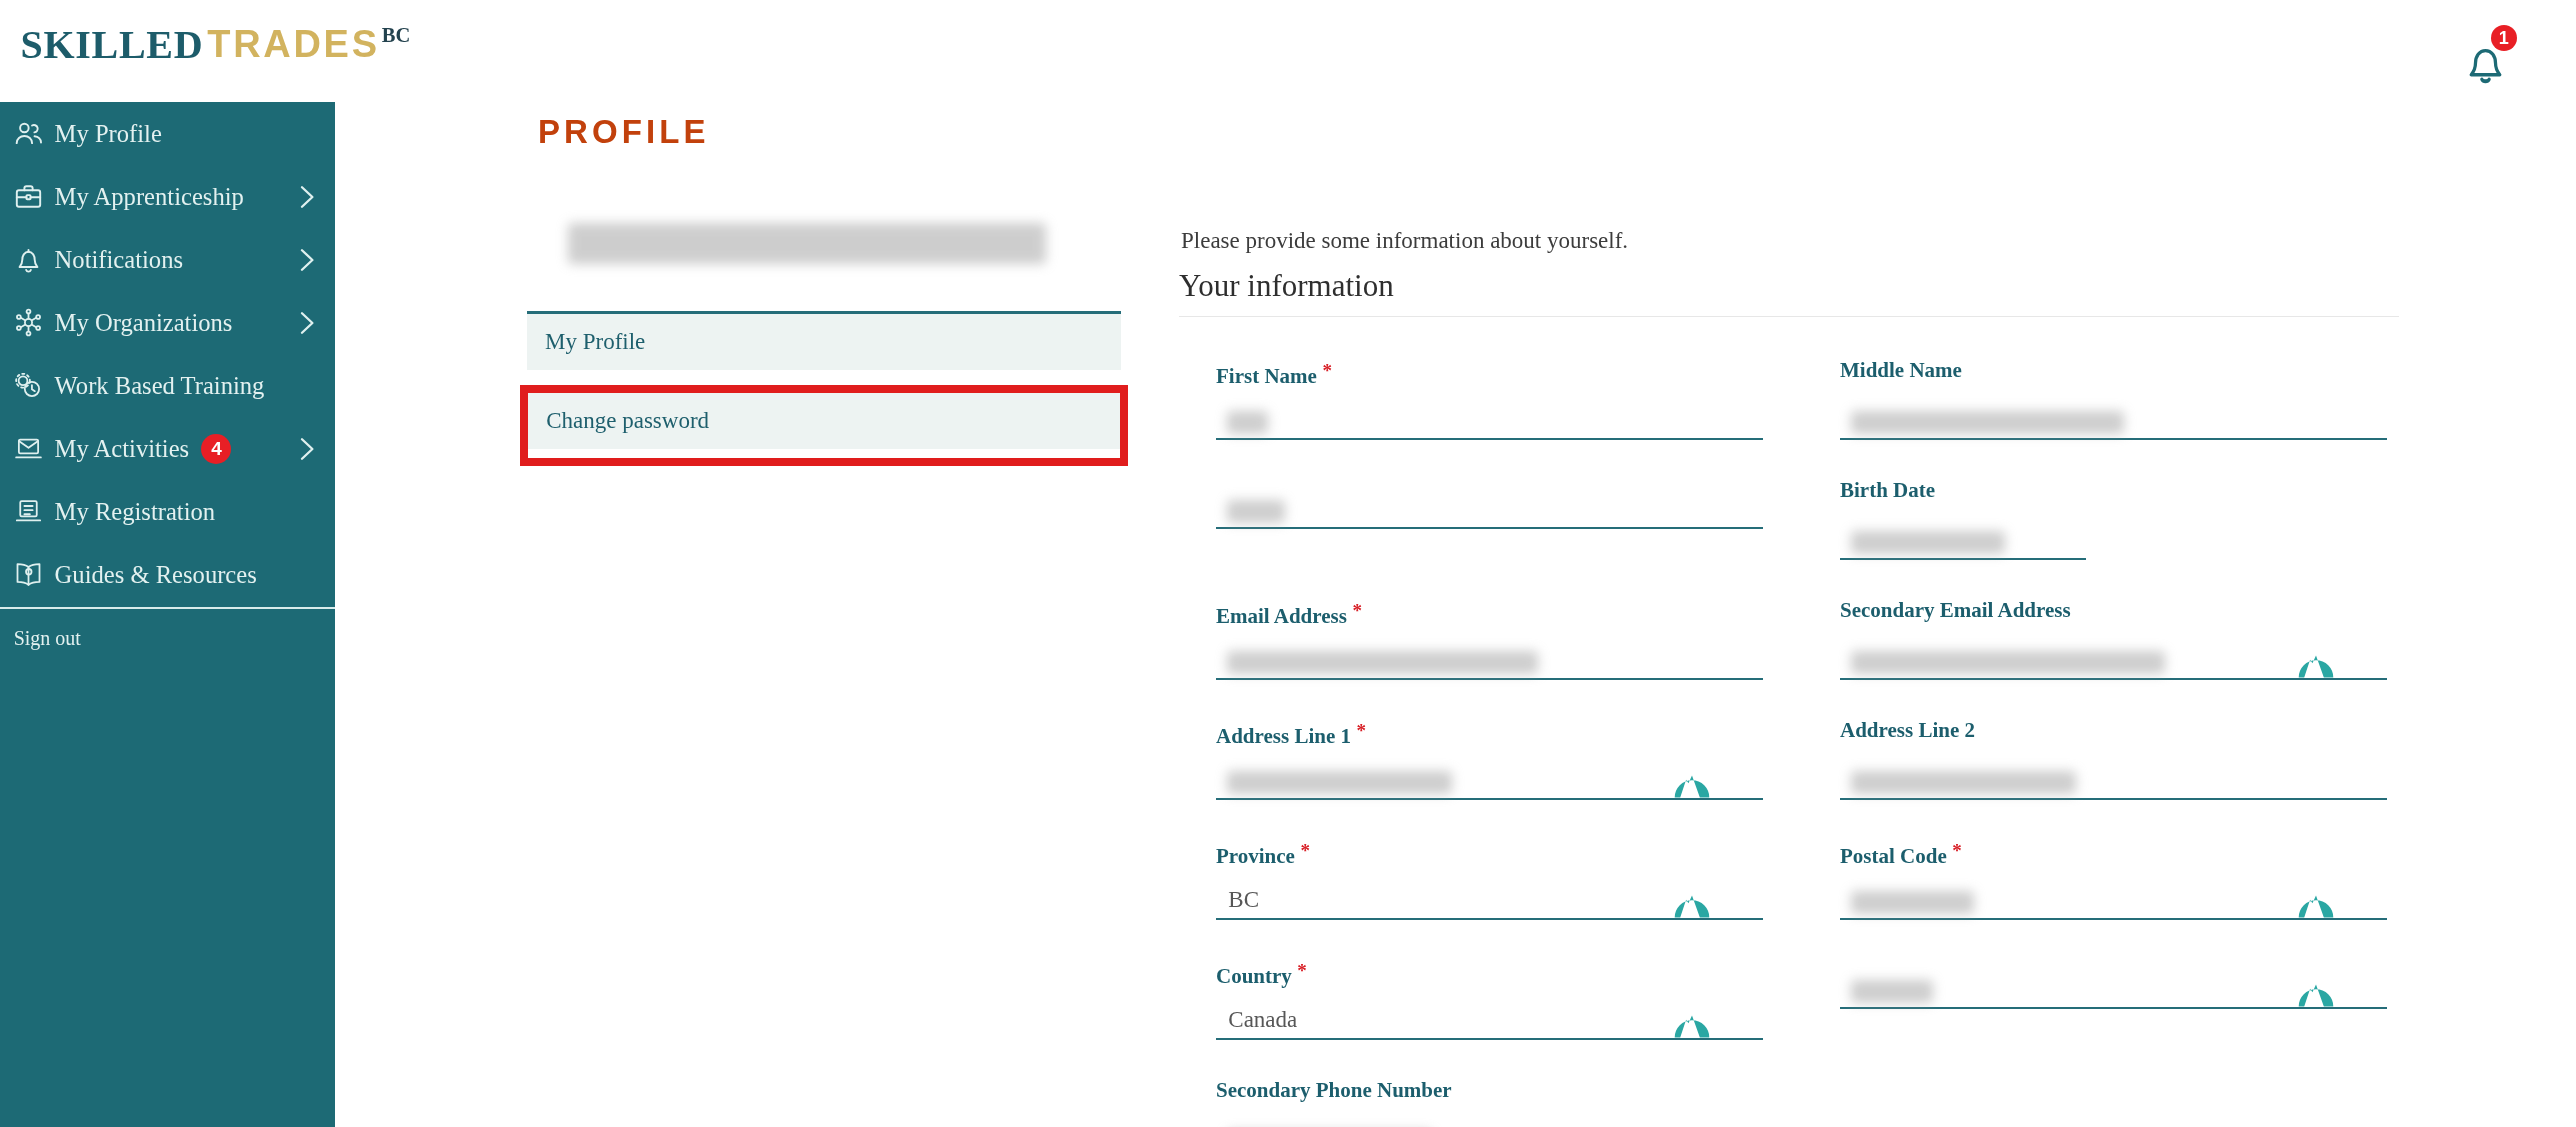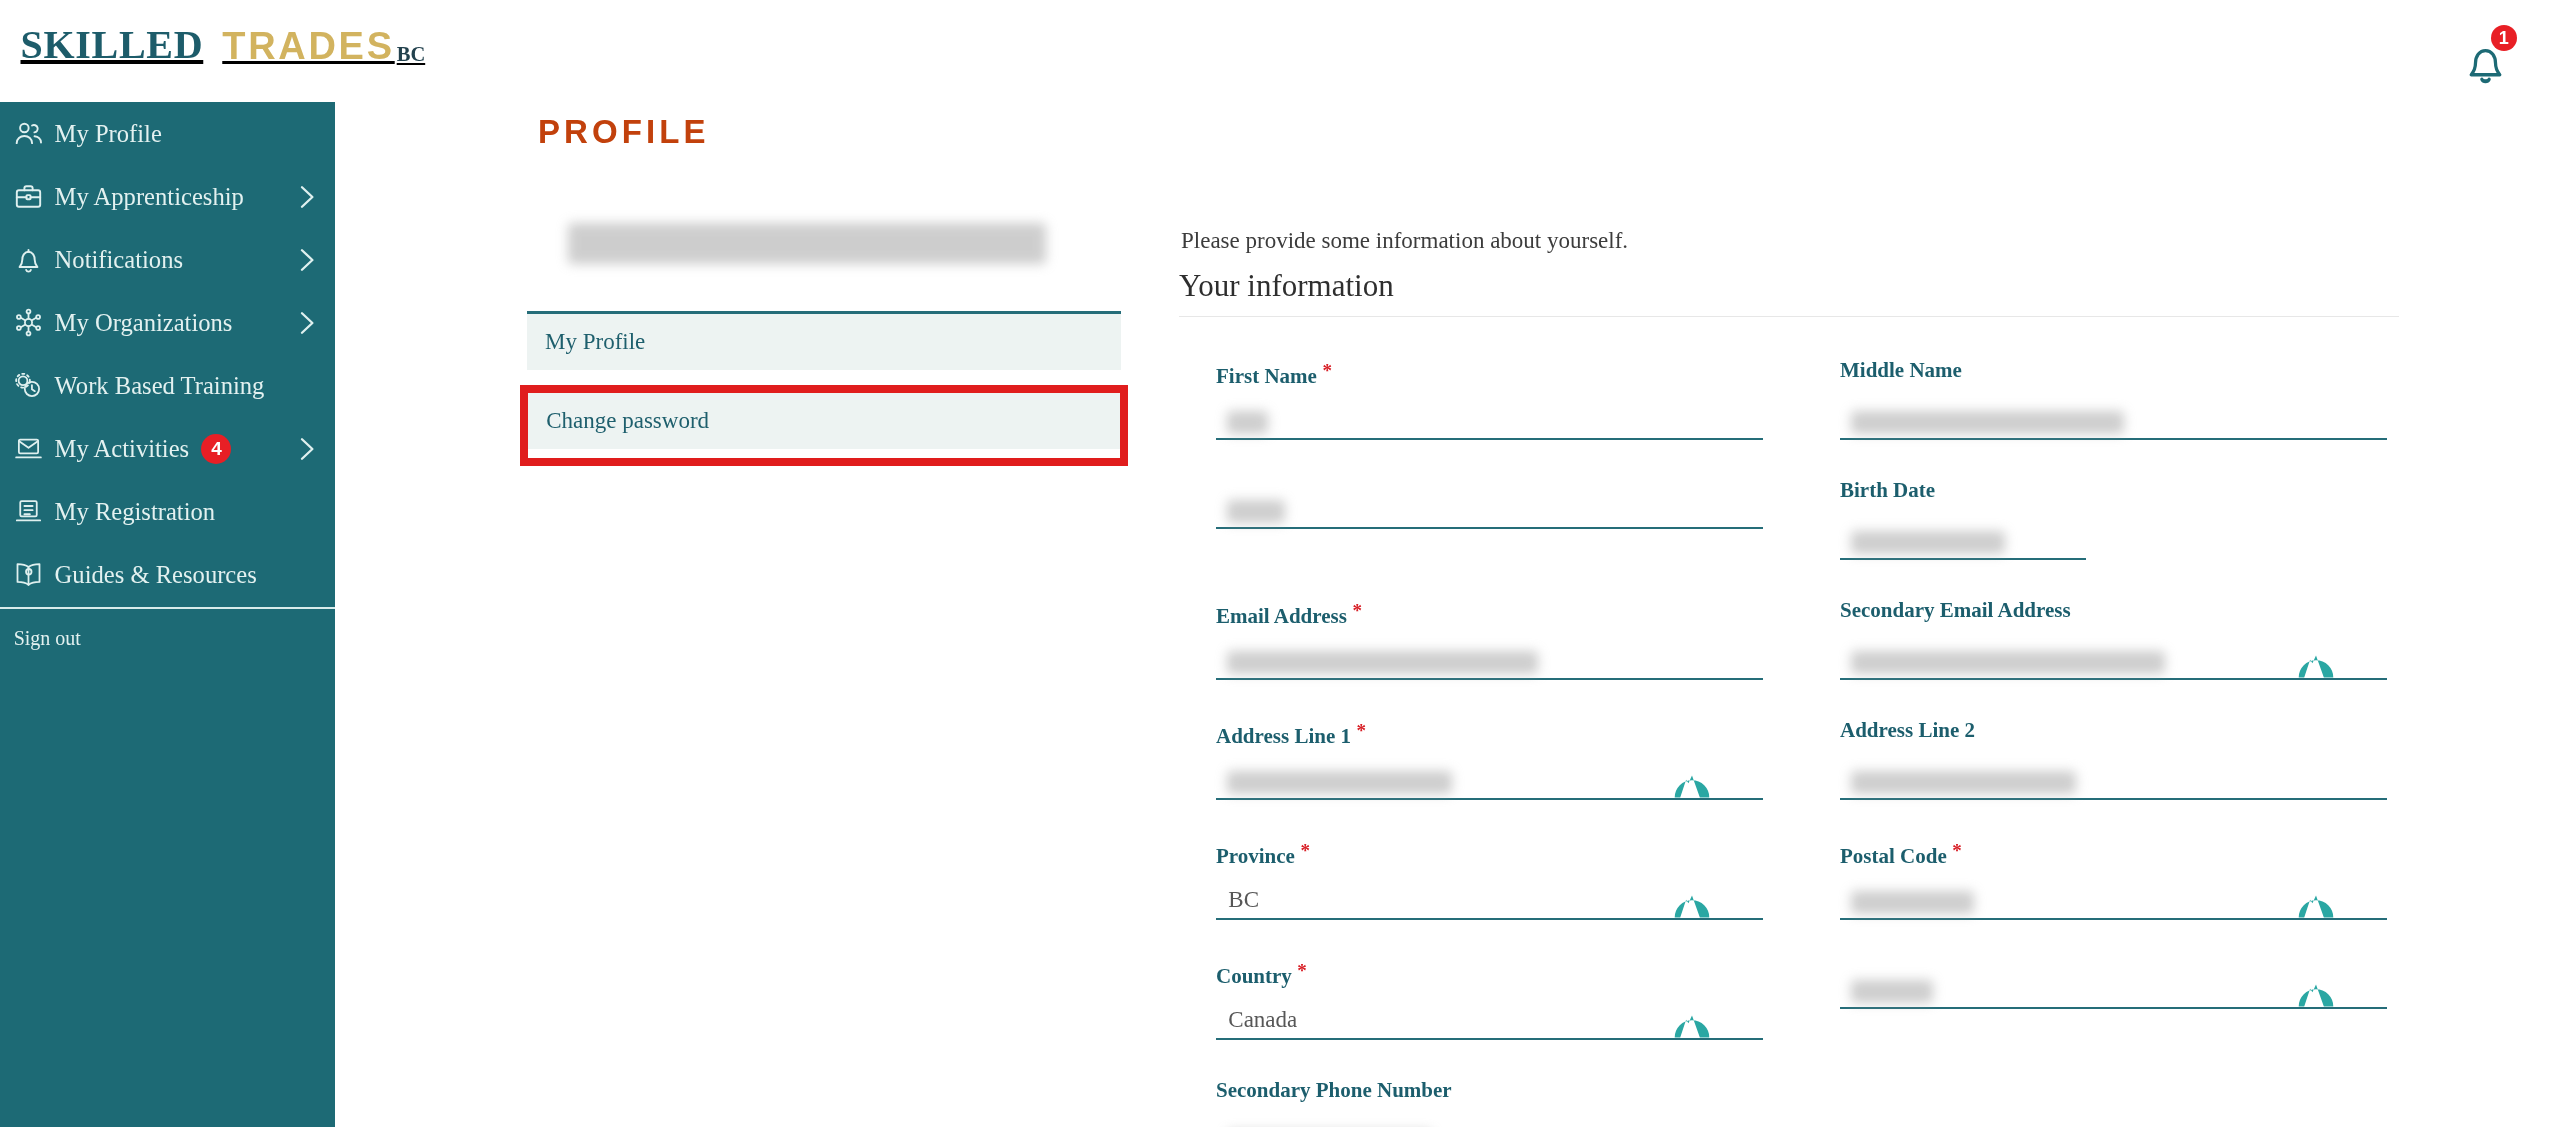--- a/index.html
+++ b/index.html
@@ -4,23 +4,23 @@
 <style>
   html,body{margin:0;padding:0;}
   body{
     width:2576px;height:1127px;overflow:hidden;background:#ffffff;
     font-family:"Liberation Serif", serif;position:relative;
   }
   .page{position:relative;width:2576px;height:1127px;}
 
   
   .header{position:absolute;left:0;top:0;width:2576px;height:102px;background:#ffffff;}
-  .logo{position:absolute;left:20.5px;top:24.6px;display:flex;align-items:flex-end;line-height:1;text-decoration:underline;}
+  .logo{position:absolute;left:20.5px;top:24.6px;display:flex;align-items:flex-start;line-height:1;}
   .logo-skilled{font-family:"Liberation Serif",serif;font-weight:600;font-size:40px;color:#1d5c6a;letter-spacing:0.7px;}
-  .logo-trades{font-family:"Liberation Sans",sans-serif;font-weight:bold;font-size:38px;color:#d2b35f;letter-spacing:2.7px;margin-left:19px;}
+  .logo-trades{font-family:"Liberation Sans",sans-serif;font-weight:bold;font-size:38px;color:#d2b35f;letter-spacing:2.7px;margin-left:4px;}
   .logo-bc{font-family:"Liberation Serif",serif;font-size:20.5px;color:#23424e;margin-left:2px;margin-top:0px;font-weight:600;}
   .bell-wrap{position:absolute;right:66px;top:36px;width:49px;height:57px;cursor:pointer;}
   .bell-badge{position:absolute;right:-6.8px;top:-11px;width:26px;height:26px;border-radius:50%;
     background:#e81f25;color:#fff;font-family:"Liberation Sans",sans-serif;font-weight:bold;font-size:18px;
     display:flex;align-items:center;justify-content:center;}
 
   
   .sidebar{position:absolute;left:0;top:102px;width:335px;height:1025px;background:#1d6a75;color:#e3f1f0;}
   .nav-item{display:flex;align-items:center;height:63px;padding:0 18px 0 11px;cursor:pointer;}
   .nav-icon{width:34px;height:34px;margin-right:9.6px;flex:none;display:flex;align-items:center;justify-content:center;}

